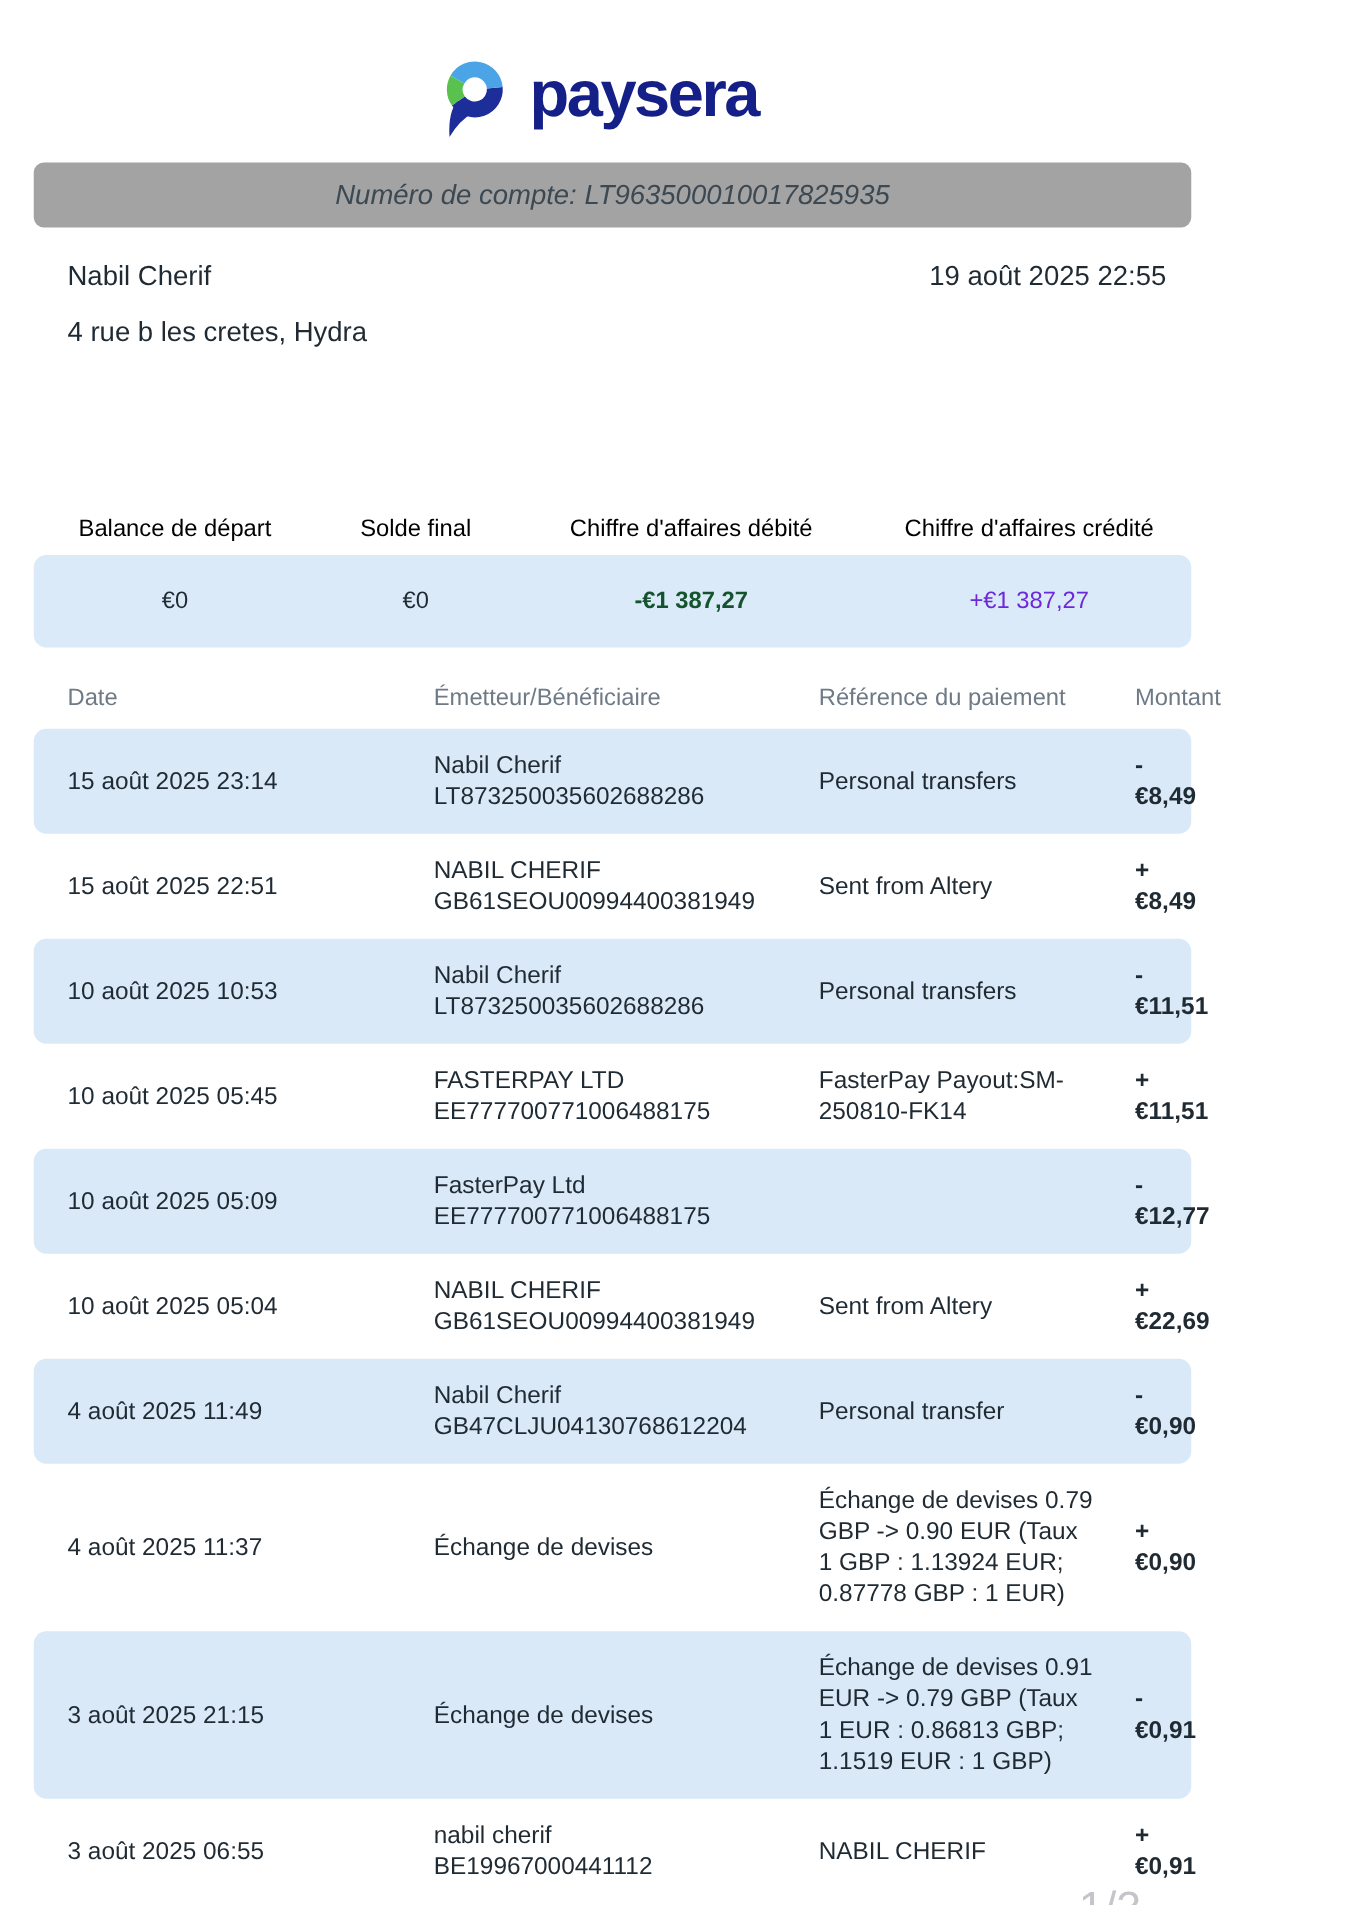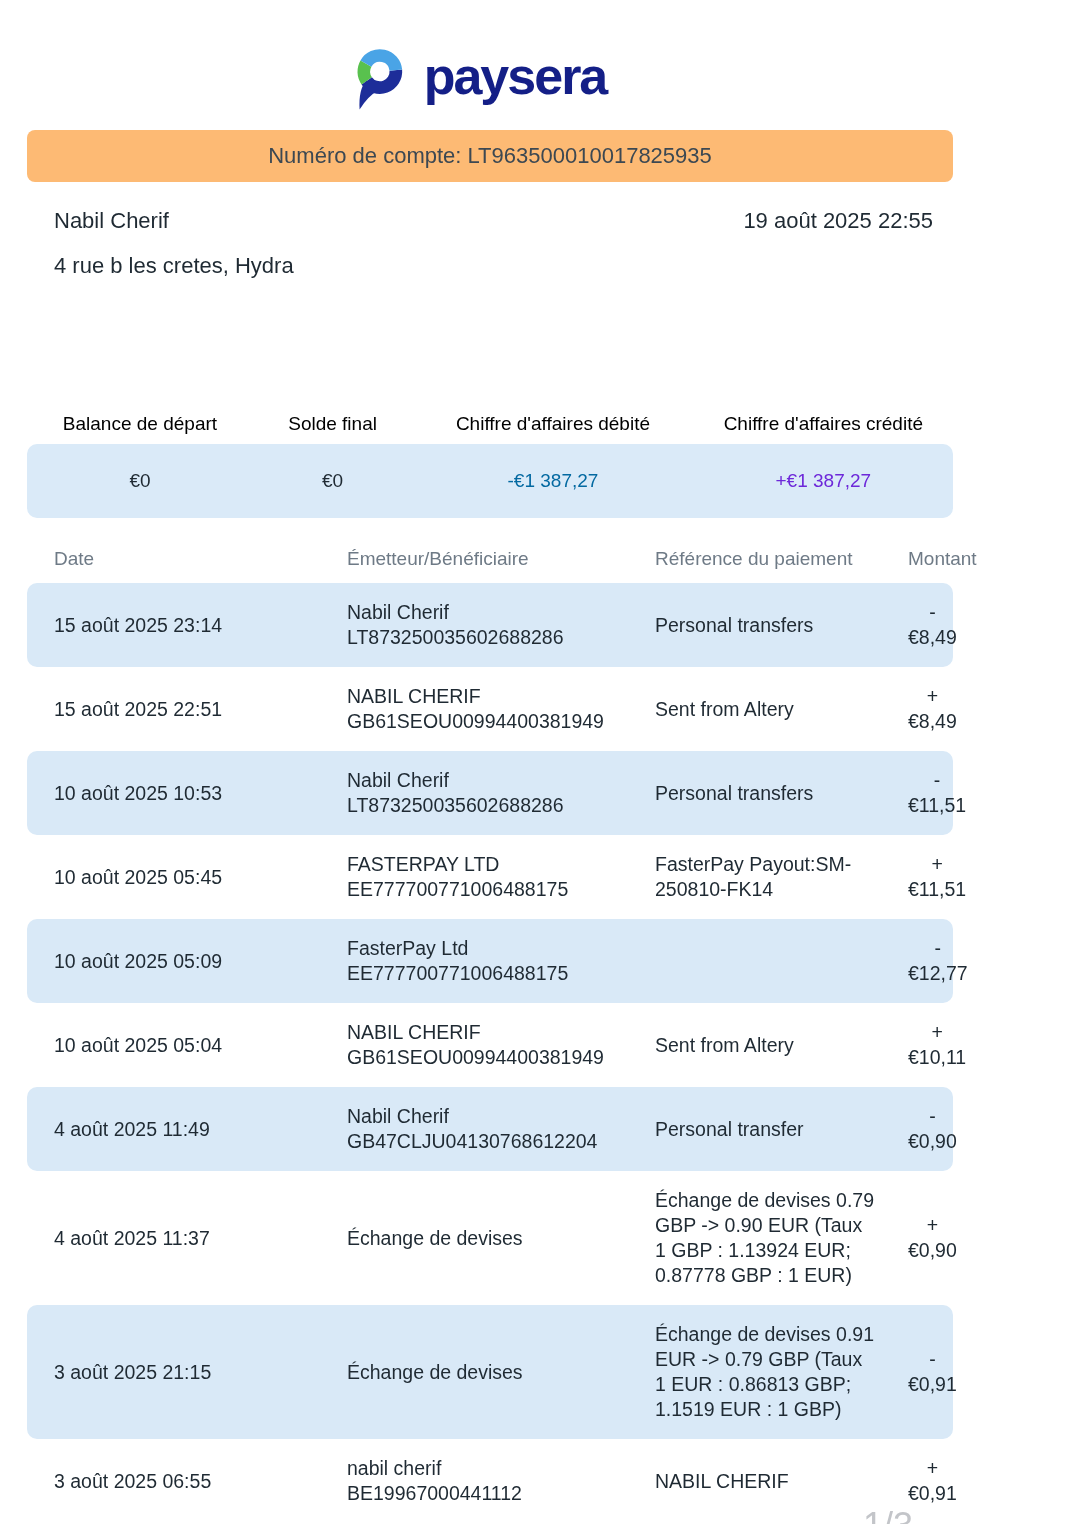--- a/index.html
+++ b/index.html
@@ -18,61 +18,61 @@
   }
   .logo-mark{width:54px;height:76px;flex:0 0 auto;}
   .logo-text{
     font-size:52px;font-weight:bold;color:#141f87;
     letter-spacing:-2px;line-height:1;padding-bottom:8px;
   }
 
   
   .account-banner{
     margin:10px 5px 0 27px;height:52px;border-radius:8px;
-    background:#fdba74;display:flex;align-items:center;justify-content:center;
-    font-size:22px;color:#3c4852;
+    background:#a3a3a3;display:flex;align-items:center;justify-content:center;
+    font-size:22px;color:#3c4852;font-style:italic;
   }
 
   
   .customer-row{
     margin:26px 25px 0 54px;display:flex;justify-content:space-between;
     font-size:22px;color:#1f2a33;
   }
   .address-row{margin:19px 25px 0 54px;font-size:22px;color:#1f2a33;}
 
   
   .summary-labels{
     margin:134px 5px 0 27px;display:grid;
     grid-template-columns:24.4% 17.2% 30.4% 28%;
     font-size:19px;color:#000000;text-align:center;
   }
   .summary-box{
     margin:9px 5px 0 27px;height:74px;border-radius:10px;background:#daeaf8;
     display:grid;grid-template-columns:24.4% 17.2% 30.4% 28%;
     align-items:center;text-align:center;font-size:19px;color:#1f2a33;
   }
-  .val-debit{color:#0369a1;}
+  .val-debit{color:#14532d;font-weight:bold;}
   .val-credit{color:#6d28d9;}
 
   
   .tx-wrap{margin:30px 5px 0 27px;}
   .tx-header{
     display:grid;grid-template-columns:293px 308px 253px 1fr;
     padding:0 20px 13px 27px;font-size:19px;color:#6e7a86;
   }
   .tx-header .col-amount{text-align:center;}
   .tx-row{
     display:grid;grid-template-columns:293px 308px 253px 1fr;
     padding:17px 20px 17px 27px;min-height:57px;
     align-items:center;font-size:19.5px;line-height:25px;color:#1f2a33;
     border-radius:10px;box-sizing:border-box;
   }
   .tx-row.highlight{background:#d9e9f7;}
   .cell-party span{display:block;}
-  .cell-amount{text-align:center;}
+  .cell-amount{text-align:left;font-weight:bold;}
   .cell-ref{padding-right:30px;}
 
   
   .page-footer{
     margin:-16px 45px 0 0;text-align:right;
     font-size:36px;color:#c3c5c9;line-height:38px;
   }
 </style>
 </head>
 <body>
@@ -171,21 +171,21 @@
       <span class="cell-amount">-€12,77</span>
     </div>
 
     <div class="tx-row">
       <span class="cell-date">10 août 2025 05:04</span>
       <span class="cell-party">
           <span>NABIL CHERIF</span>
           <span>GB61SEOU00994400381949</span>
         </span>
       <span class="cell-ref">Sent from Altery</span>
-      <span class="cell-amount">+€10,11</span>
+      <span class="cell-amount">+€22,69</span>
     </div>
 
     <div class="tx-row highlight">
       <span class="cell-date">4 août 2025 11:49</span>
       <span class="cell-party">
           <span>Nabil Cherif</span>
           <span>GB47CLJU04130768612204</span>
         </span>
       <span class="cell-ref">Personal transfer</span>
       <span class="cell-amount">-€0,90</span>

